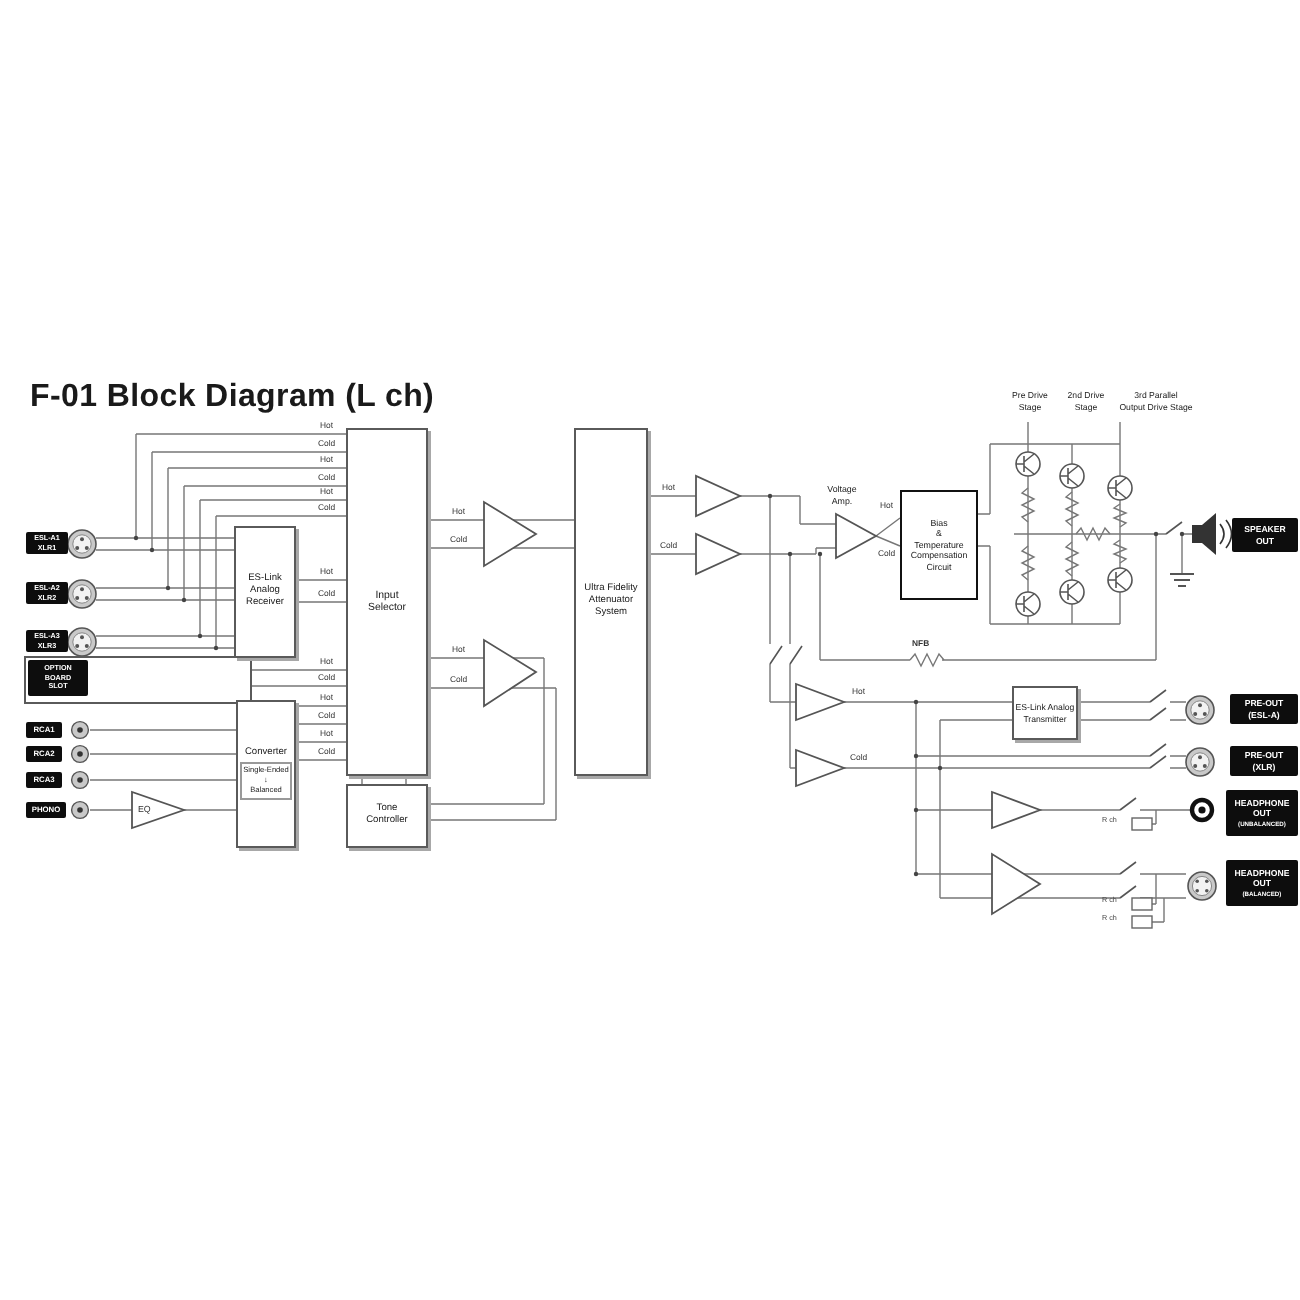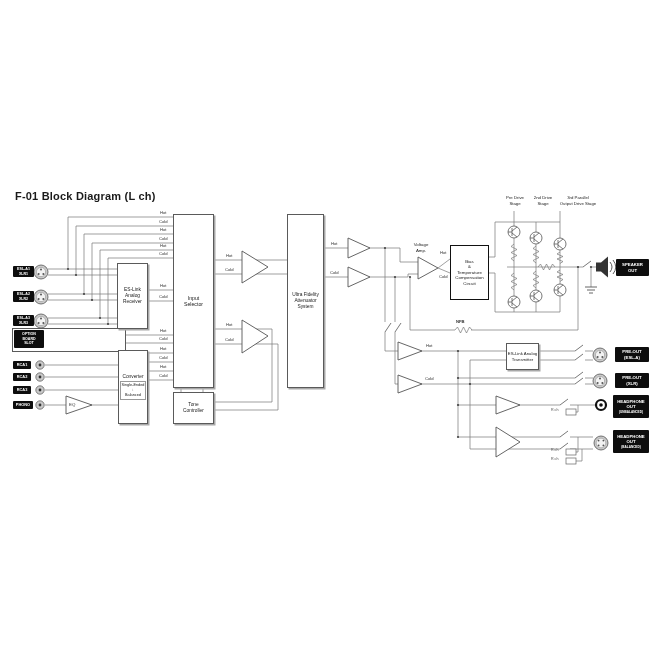--- a/index.html
+++ b/index.html
@@ -1,19 +1,19 @@
 <!DOCTYPE html>
 <html><head>
 <meta charset="utf-8">
 <style>
   html,body{margin:0;padding:0;background:#fff;}
   .stage{position:relative;width:650px;height:650px;background:#fff;overflow:hidden;
          font-family:"Liberation Sans","DejaVu Sans",sans-serif;color:#1a1a1a;}
   .stage svg{position:absolute;left:0;top:0;}
-  .title{position:absolute;left:15px;top:190px;font-size:11px;font-weight:bold;letter-spacing:.2px;}
+  .title{position:absolute;left:15px;top:190px;font-size:16px;font-weight:bold;letter-spacing:.2px;}
   .block{position:absolute;background:#fff;border:1px solid #5a5a5a;box-shadow:1.5px 1.5px 0 #a8a8a8;
          display:flex;flex-direction:column;align-items:center;justify-content:center;
          text-align:center;line-height:1.25;font-size:4.8px;}
   .block.nosh{box-shadow:none;}
   .block.bold{border:1.4px solid #111;}
   .chip{position:absolute;background:#0d0d0d;color:#fff;display:flex;flex-direction:column;
         align-items:center;justify-content:center;text-align:center;font-weight:bold;
         line-height:1.3;border-radius:1px;}
   .chip.xl{font-size:3.6px;}
   .chip.rc{font-size:3.9px;}

